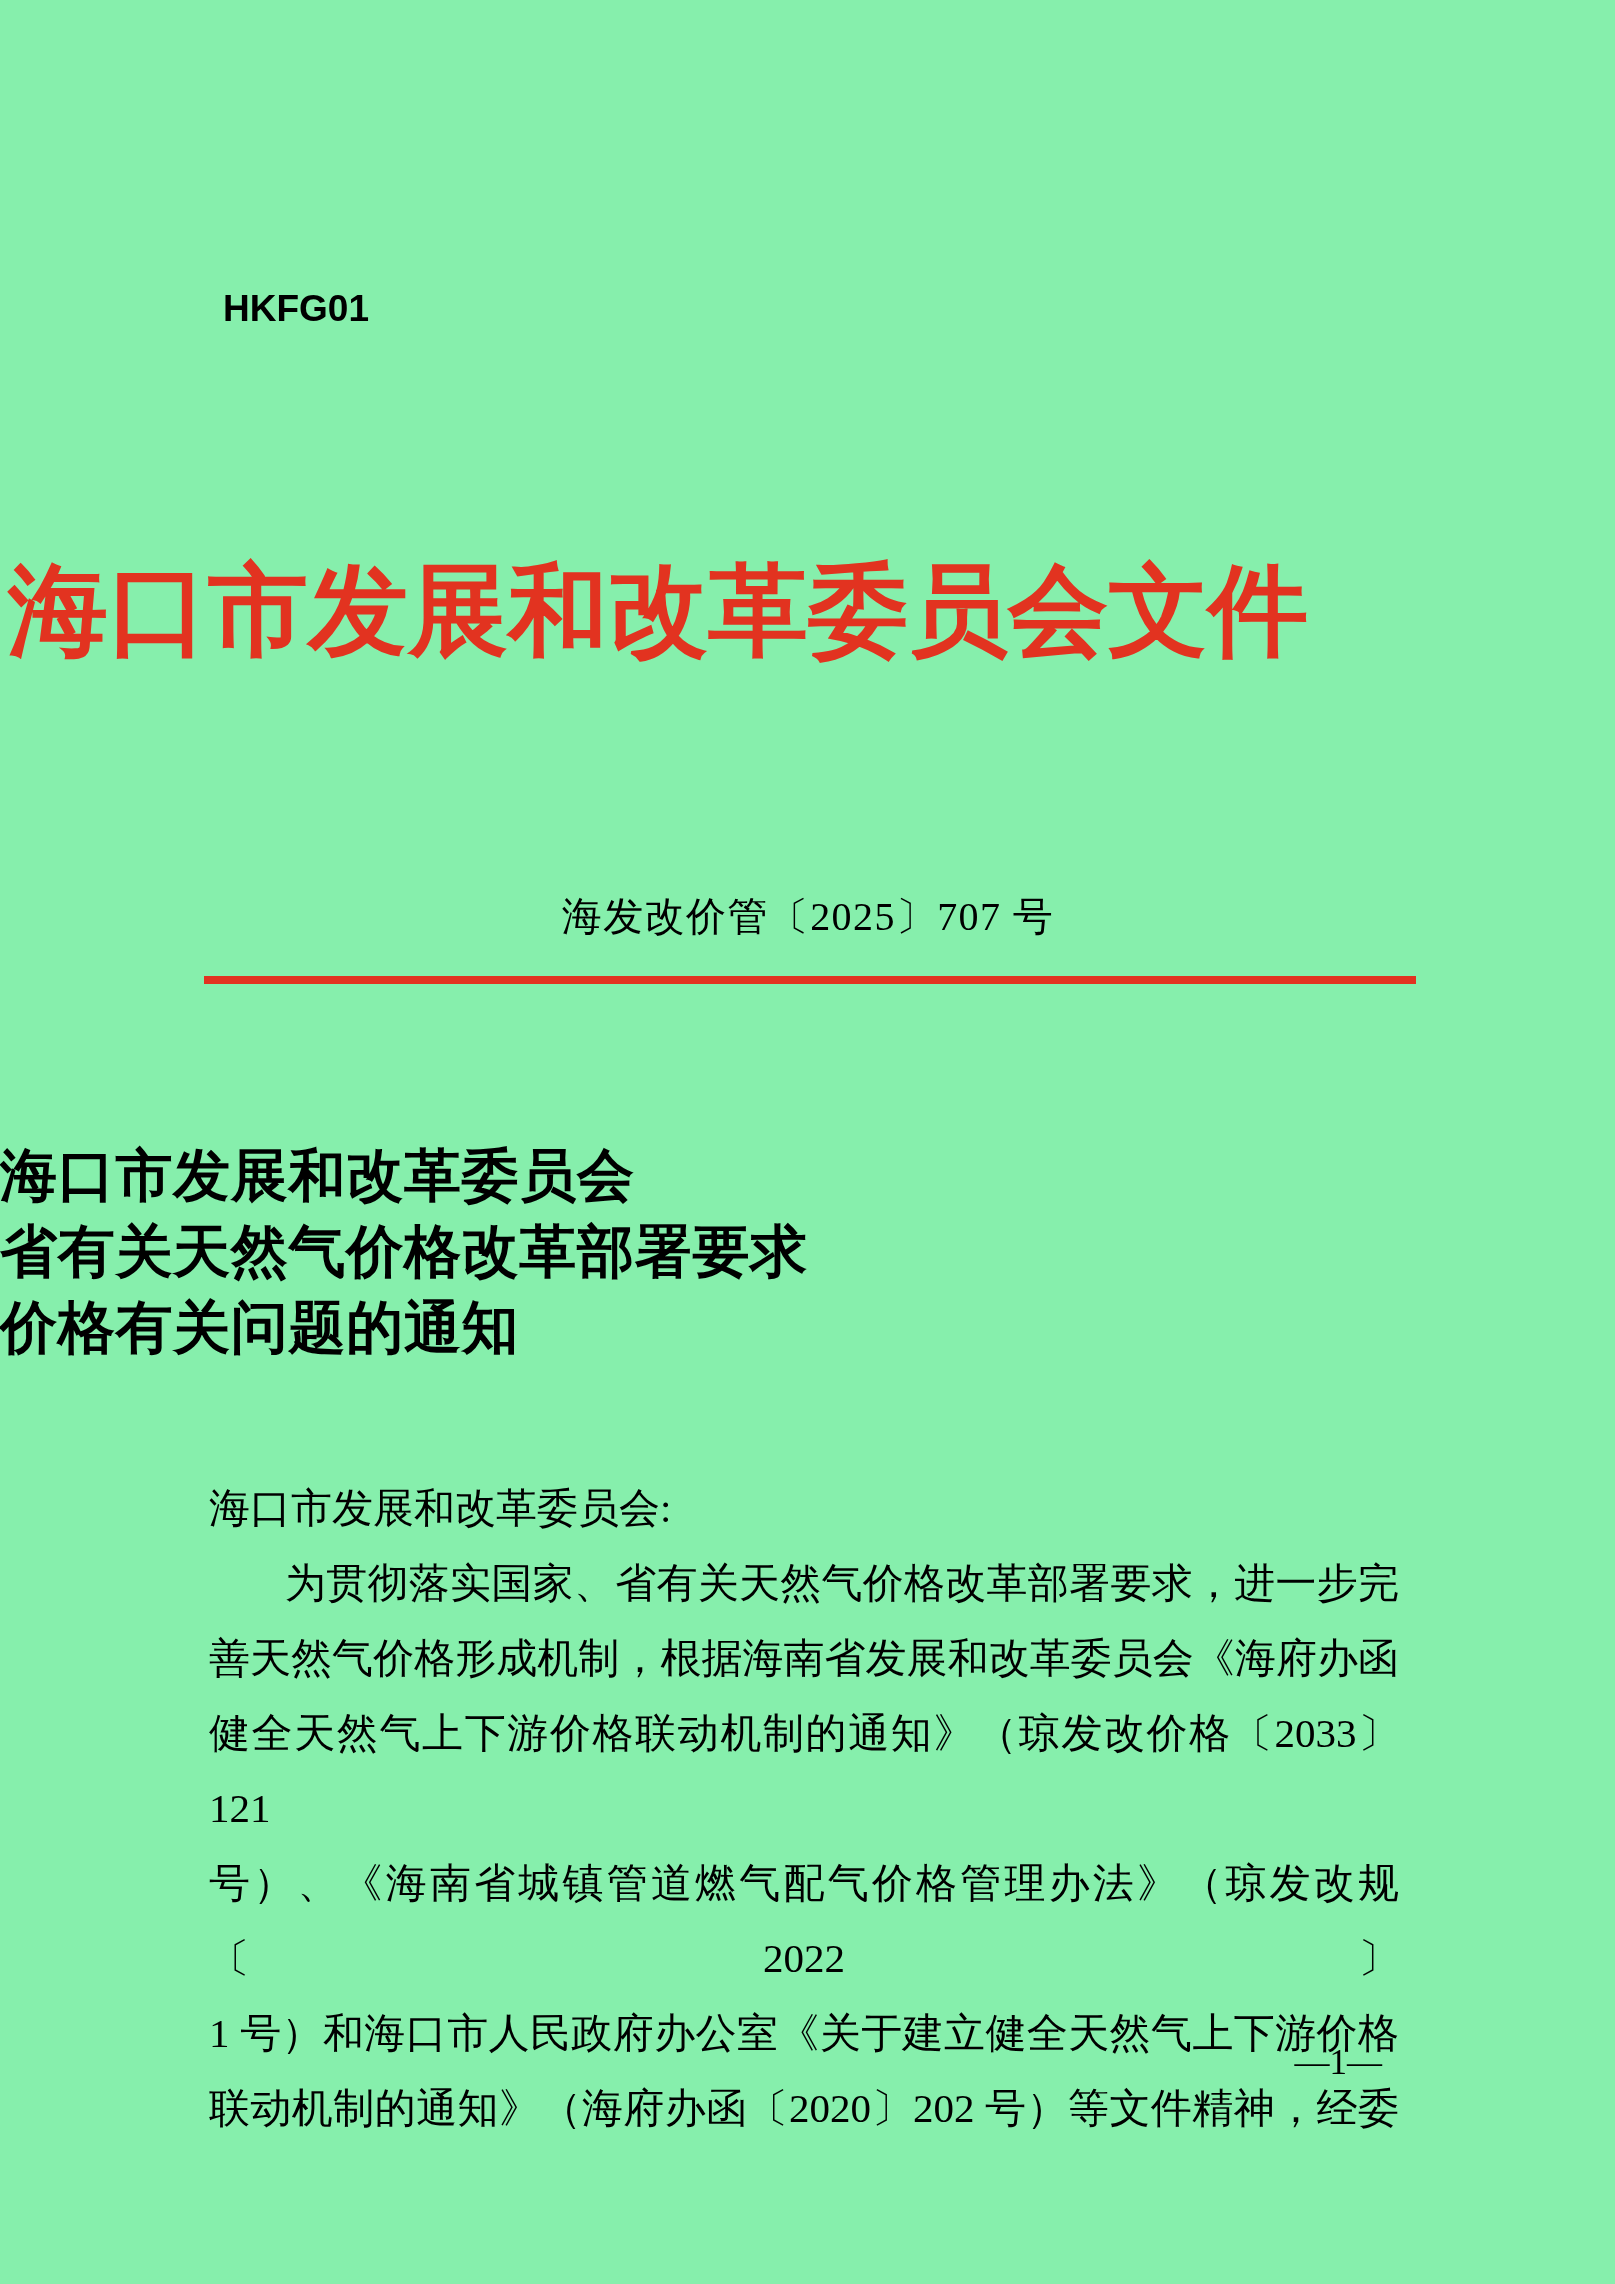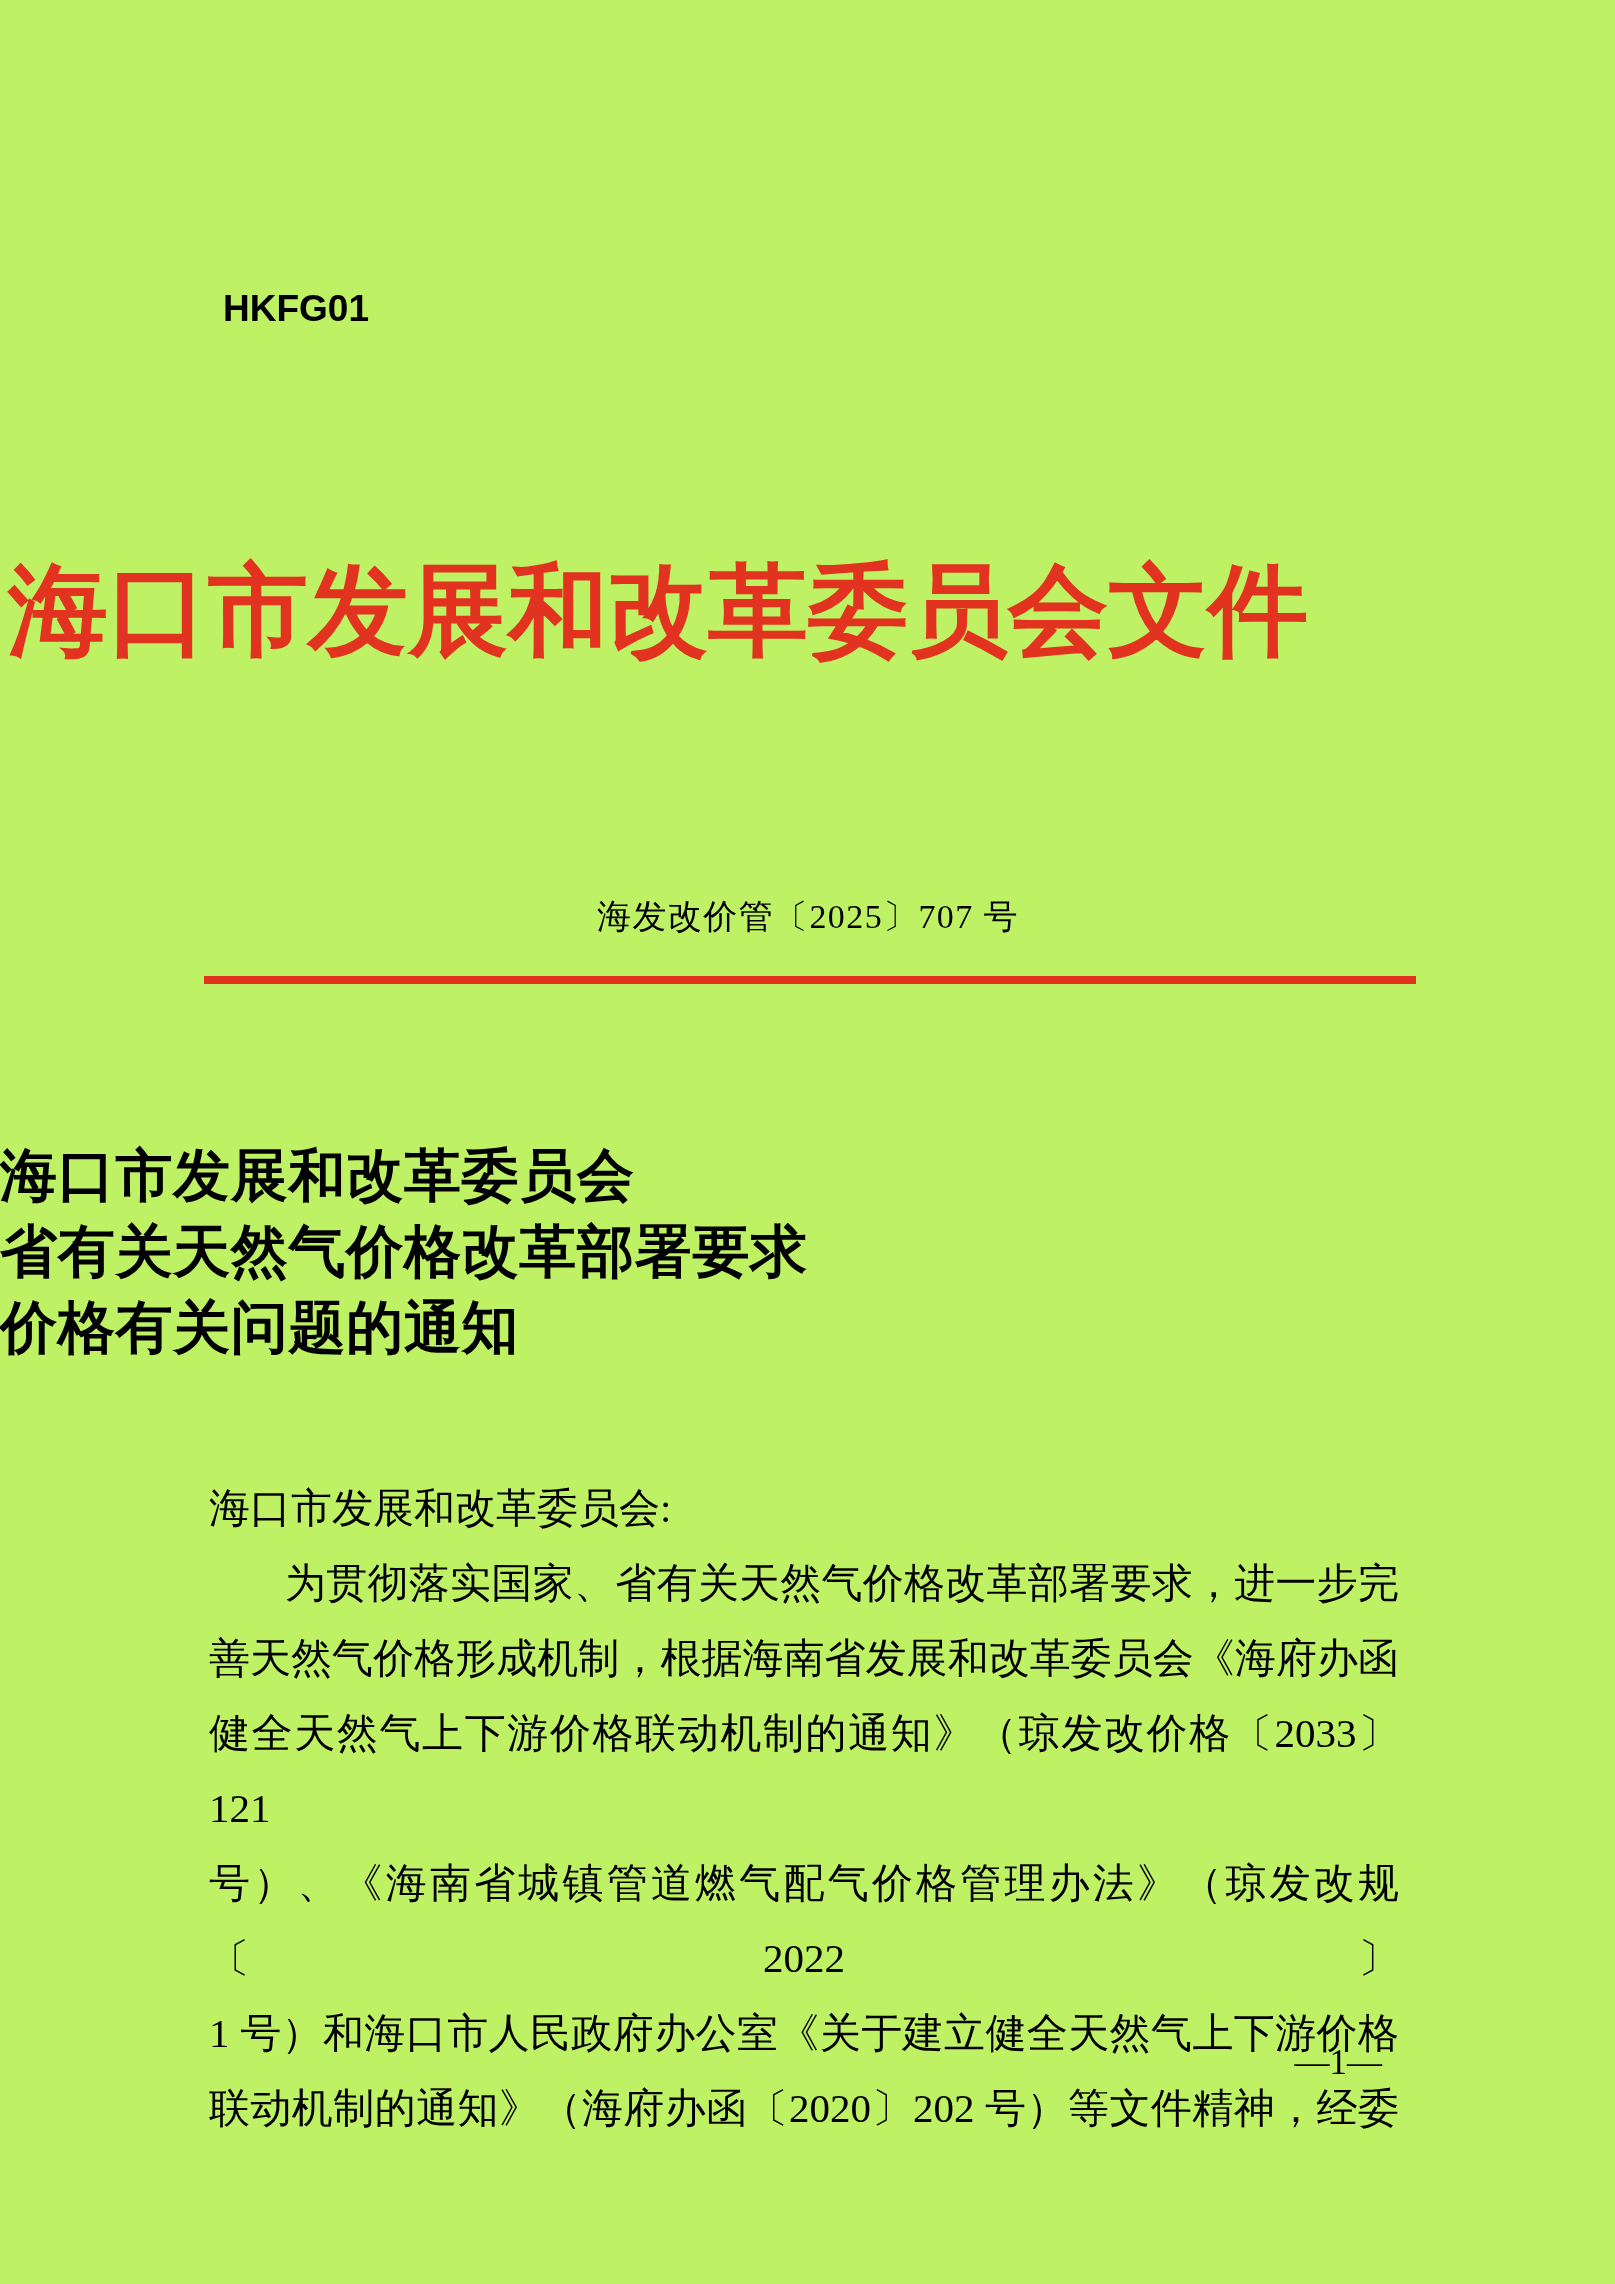--- a/index.html
+++ b/index.html
@@ -1,21 +1,21 @@
 <!DOCTYPE html>
 <html style="--accent-red: #E23320;font-size:11px"><head>
 <meta charset="utf-8">
 <style>
   :root { --accent-red: #E23320; }
   html, body { margin: 0; padding: 0; background: #ffffff; }
   .page {
     position: relative;
     width: 1616px;
     height: 2284px;
-    background: #bef264;
+    background: #86efac;
     color: #000000;
     font-family: "Liberation Serif", "DejaVu Serif", serif;
     overflow: hidden;
   }
   .doc-code {
     position: absolute;
     left: 223px;
     top: 288px;
     font-family: "Liberation Sans", "DejaVu Sans", sans-serif;
     font-weight: 700;
@@ -37,21 +37,21 @@
     letter-spacing: 0px;
     white-space: nowrap;
     margin-left: 8px;
   }
   .doc-number {
     position: absolute;
     left: 0;
     right: 0;
     top: 891px;
     text-align: center;
-    font-size: 34px;
+    font-size: 40px;
     line-height: 52px;
     letter-spacing: 1.4px;
     white-space: nowrap;
   }
   .red-rule {
     position: absolute;
     left: 204px;
     top: 976px;
     width: 1212px;
     height: 7.5px;

